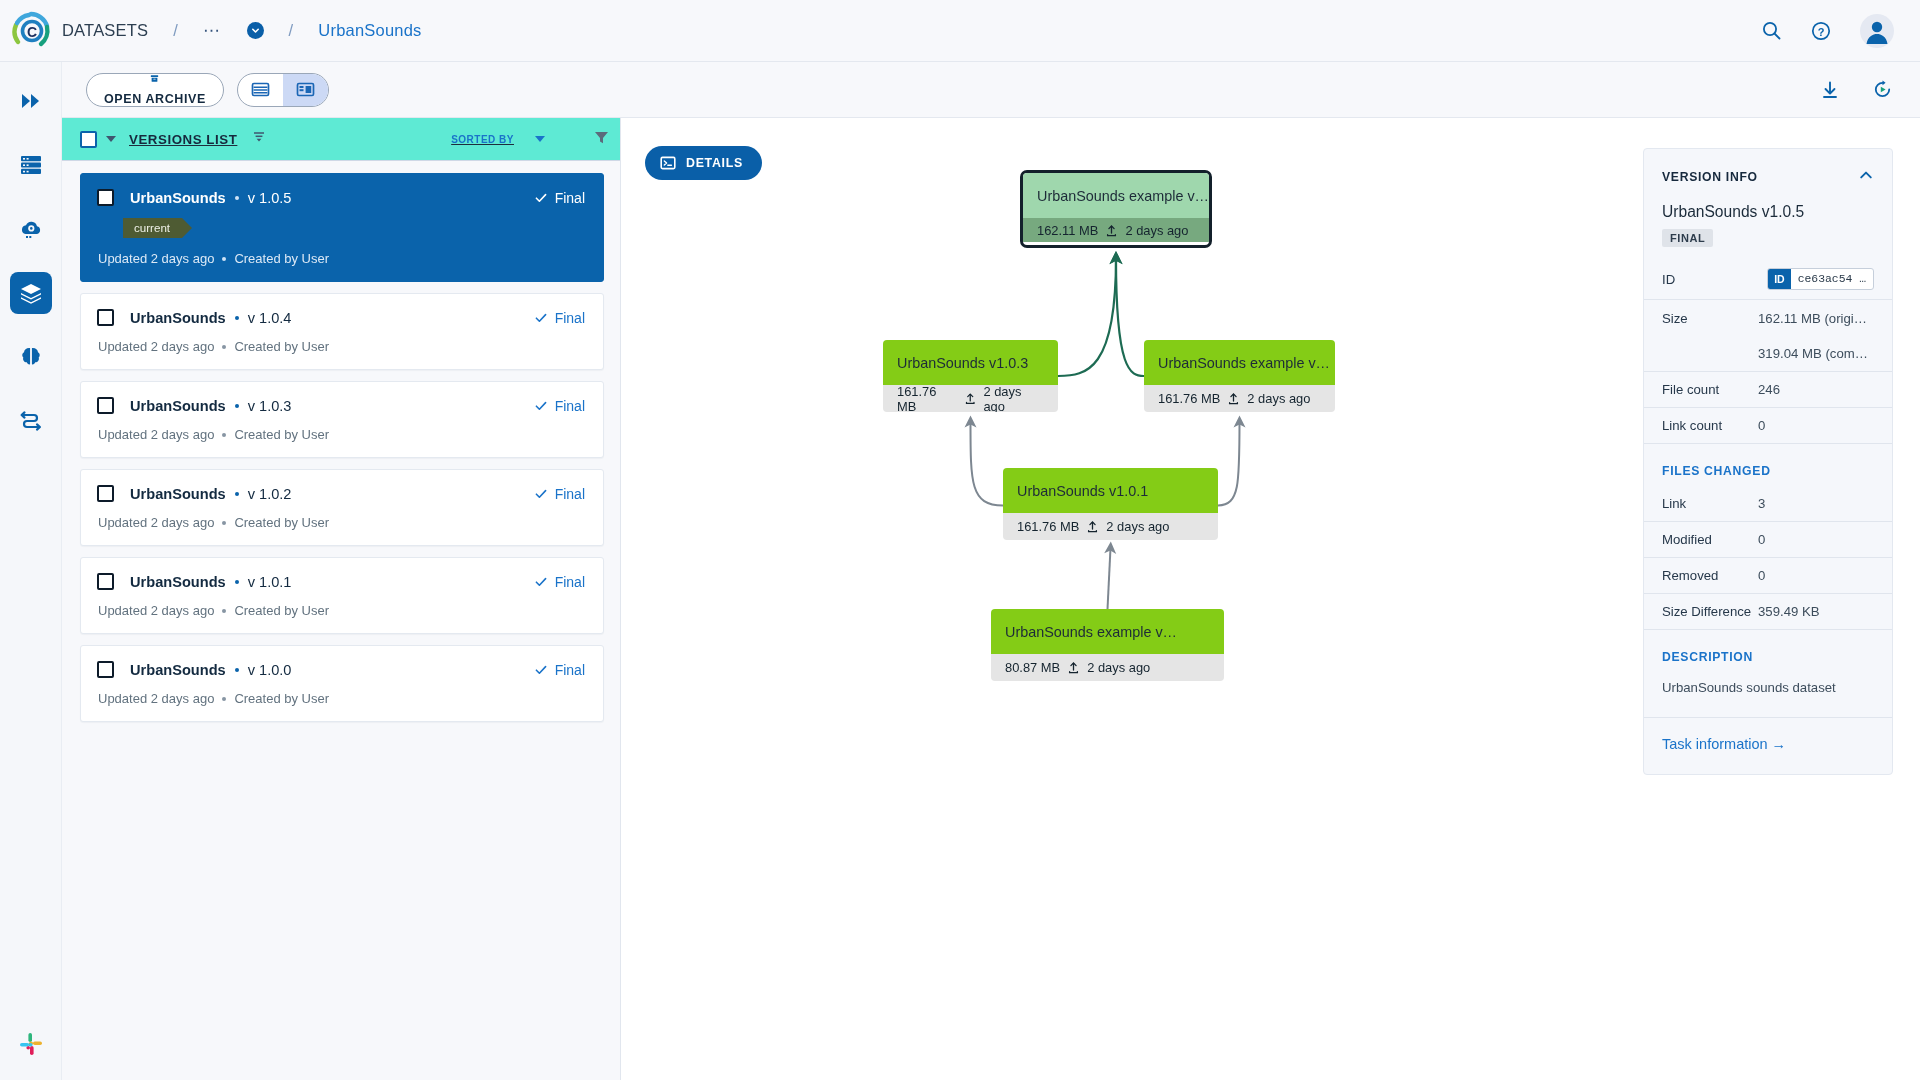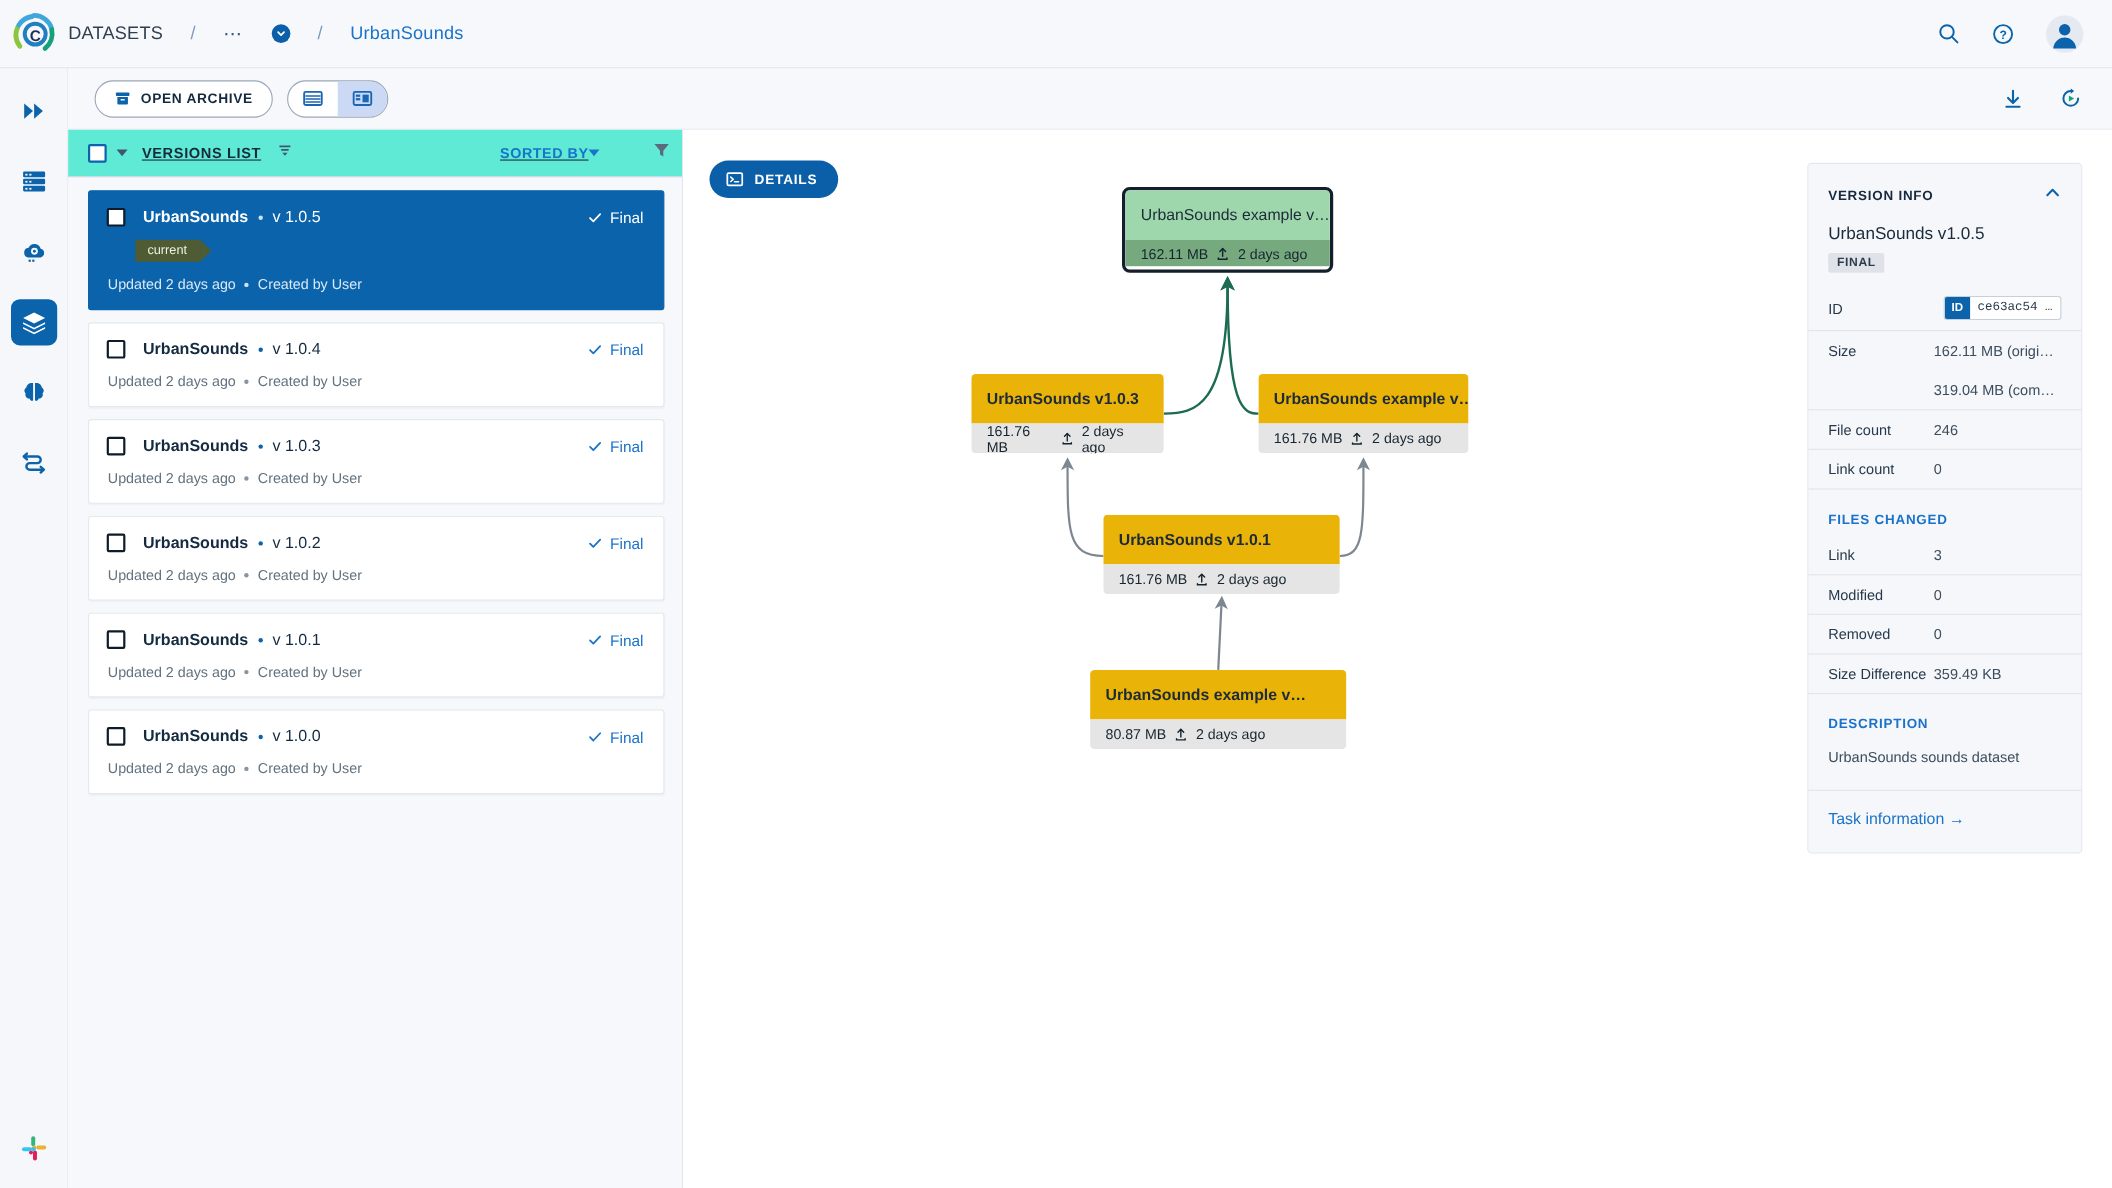--- a/index.html
+++ b/index.html
@@ -53,21 +53,21 @@
   
   .subbar {
     position: absolute; top: 62px; left: 62px; width: 1858px; height: 56px;
     background: #f7f8fb; border-bottom: 1px solid #e4e8ef;
     display: flex; align-items: center; padding: 0 26px 0 24px;
   }
   .btn-outline {
     height: 34px; border: 1px solid #9aa7b8; border-radius: 18px;
     background: #fff; display: flex; align-items: center; gap: 9px;
     padding: 0 17px; font-size: 12.5px; font-weight: 700; letter-spacing: .6px;
-    color: #13293f; cursor: pointer;
+    color: #13293f; cursor: pointer; flex-direction: column;
   }
   .seg {
     margin-left: 13px; height: 34px; border: 1px solid #9aa7b8; border-radius: 18px;
     display: flex; overflow: hidden; background: #fff;
   }
   .seg-btn { width: 45px; display:flex; align-items:center; justify-content:center; cursor:pointer; }
   .seg-btn.active { background: #ccd9f5; }
   .subbar-right { margin-left: auto; display: flex; align-items: center; gap: 30px; }
 
   
@@ -82,22 +82,22 @@
   .cb {
     width: 17px; height: 17px; border: 2px solid #0a63ab; border-radius: 2px;
     background: #fff; cursor: pointer; flex: none;
   }
   .cb.dark { border-color: #0d1b2a; }
   .caret-down {
     width: 0; height: 0; border-left: 5px solid transparent; border-right: 5px solid transparent;
     border-top: 6px solid #3f566f; margin-left: 9px; cursor: pointer;
   }
   .list-title { margin-left: 13px; font-size: 13.3px; font-weight: 700; letter-spacing: .55px; color: #16293d; }
-  .sortedby { margin-left: auto; display: flex; align-items: center; gap: 0;
-    font-size: 13px; font-weight: 700; letter-spacing: .5px; color: #1a73c9; cursor: pointer; text-align: center; }
+  .sortedby { margin-left: auto; display: flex; align-items: center; gap: 21px;
+    font-size: 10px; font-weight: 700; letter-spacing: .5px; color: #1a73c9; cursor: pointer; text-align: center; }
   .caret-blue {
     width: 0; height: 0; border-left: 5px solid transparent; border-right: 5px solid transparent;
     border-top: 6px solid #1a73c9;
   }
   .filter-ico { margin-left: 48px; cursor: pointer; }
 
   .rows { padding: 12px 16px 0 18px; }
   .vrow {
     background: #fff; border: 1px solid #e4e9f0; border-radius: 3px;
     margin-bottom: 11px; padding: 15px 18px 15px 16px; cursor: pointer;
@@ -135,21 +135,21 @@
   }
   .details-btn {
     position: absolute; top: 28px; left: 24px; height: 34px; border-radius: 18px;
     background: #0a5fa8; color: #fff; display: flex; align-items: center; gap: 10px;
     padding: 0 19px 0 15px; font-size: 12.4px; font-weight: 700; letter-spacing: .7px; cursor: pointer;
   }
   .graph { position: absolute; inset: 0; }
   .node { position: absolute; border-radius: 4px; overflow: hidden; }
   .node .nhead { padding: 0 14px; display: flex; align-items: center; font-size: 14.4px; color: #1d2b38; white-space: nowrap; }
   .node .nfoot { padding: 0 14px; display: flex; align-items: center; gap: 7px; font-size: 12.9px; color: #15242f; }
-  .node.blue .nhead { background: #eab308; font-weight: bold; }
+  .node.blue .nhead { background: #84cc16; }
   .node.blue .nfoot { background: #e5e5e5; }
   .node.green .nhead { background: #9fd7ad; }
   .node.green .nfoot { background: #77a97f; }
   .node.sel { border: 3px solid #13202b; border-radius: 7px; }
 
   
   .infopanel {
     position: absolute; top: 148px; right: 27px; width: 250px;
     background: #f5f7fb; border: 1px solid #e3e8f0; border-radius: 4px;
     padding: 0 0 4px 0;

